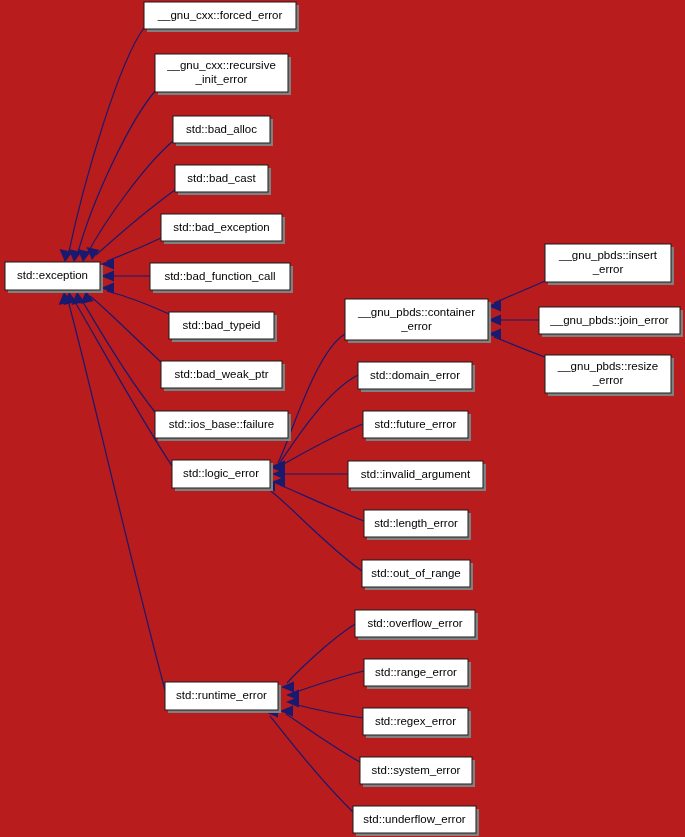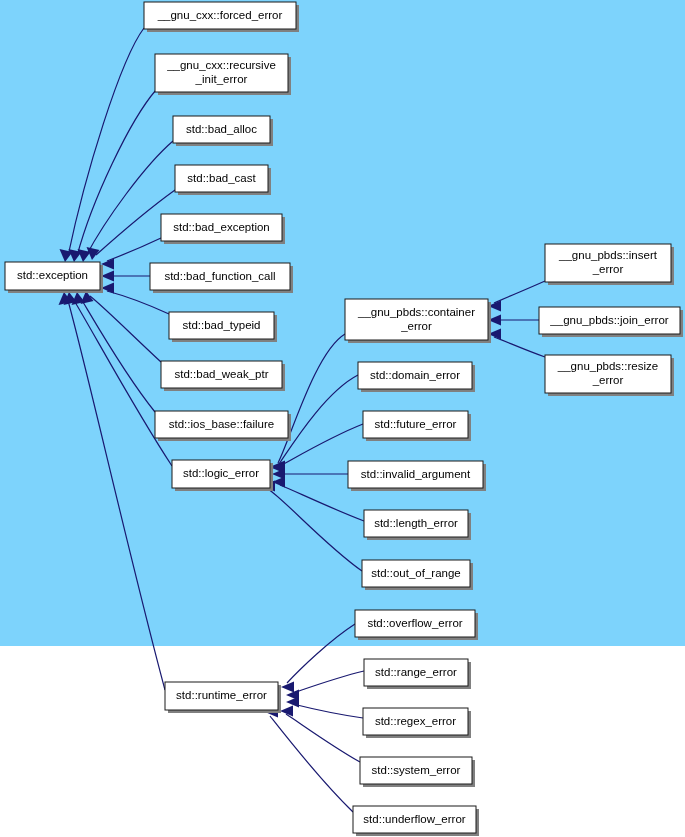--- a/index.html
+++ b/index.html
@@ -10,22 +10,22 @@
   }
   body {
     width: 685px;
     height: 837px;
     font-family: "Liberation Sans", sans-serif;
     overflow: hidden;
   }
   #diagram-root {
     position: relative;
     width: 685px;
-    height: 646px;
-    background: #7dd3fc;
+    height: 837px;
+    background: #b91c1c;
   }
   svg.diagram-canvas {
     position: absolute;
     left: 0;
     top: 0;
     width: 685px;
     height: 837px;
     display: block;
   }
   .node-box-rect {

